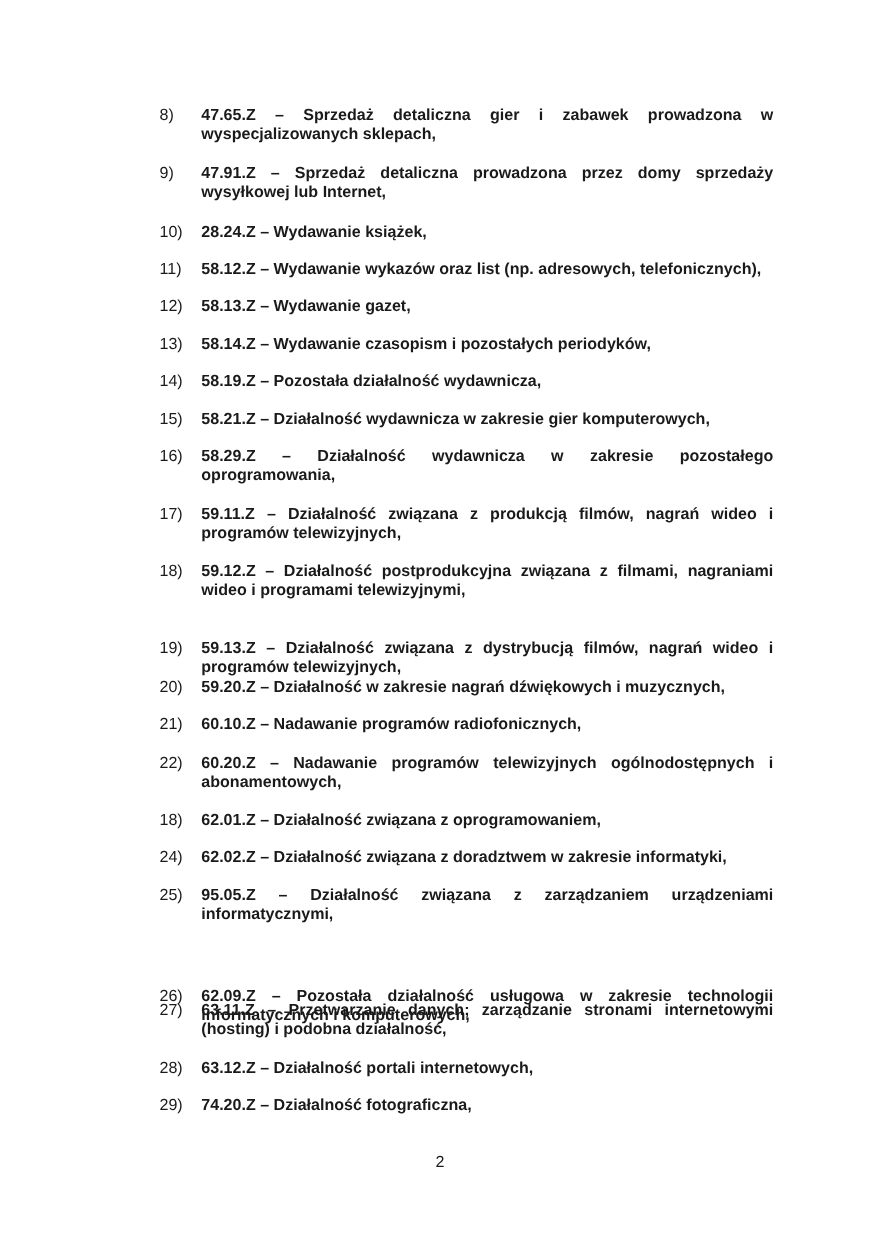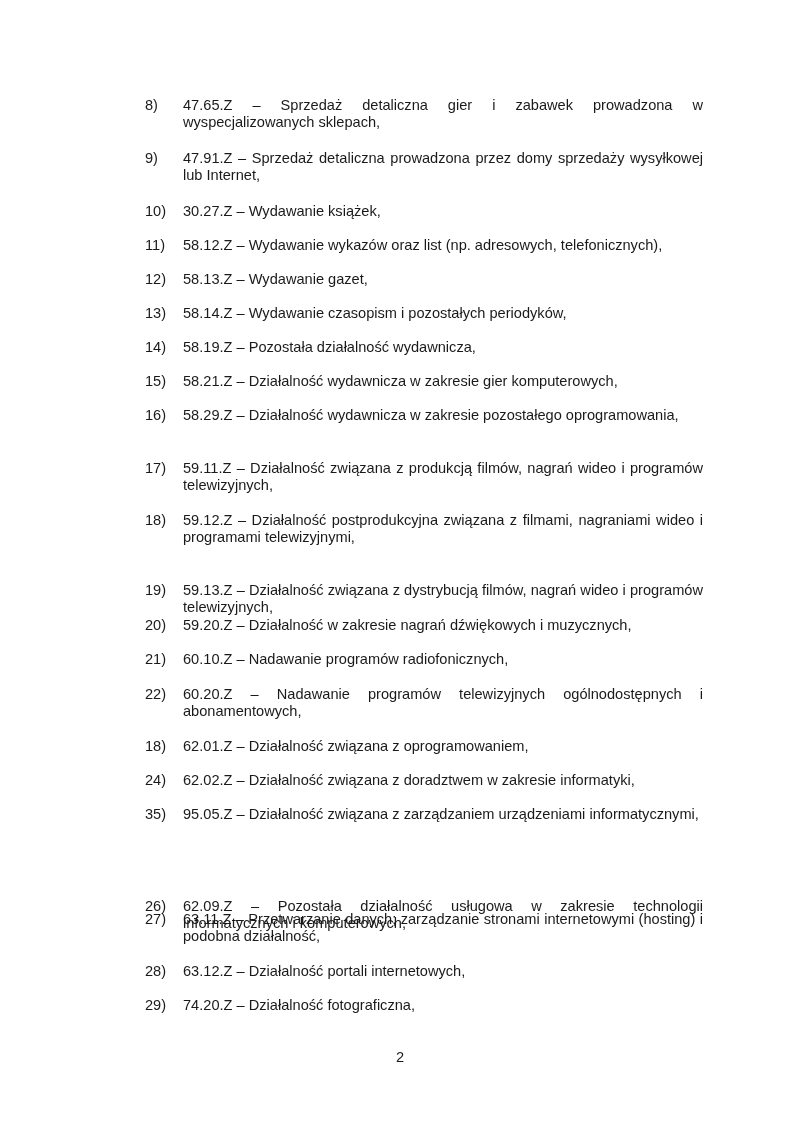--- a/index.html
+++ b/index.html
@@ -2,39 +2,39 @@
 <html><head>
 <meta charset="utf-8">
 <style>
   html, body { margin: 0; padding: 0; background: #ffffff; }
   body { width: 800px; height: 1131px; position: relative; overflow: hidden;
          font-family: "Liberation Sans", "DejaVu Sans", sans-serif; color: #1a1a1a; }
   .page { position: absolute; left: 0; top: 0; width: 800px; height: 1131px; }
   .list { position: absolute; left: 145px; top: 0; width: 558px; }
   .item { position: absolute; left: 0; width: 558px; display: flex; font-size: 14.6px; line-height: 17px; }
   .num { width: 38px; flex: 0 0 38px; }
-  .text { flex: 1; text-align: justify; text-align-last: left; }
+  .text { flex: 1; text-align: justify; text-align-last: left; font-weight: bold; }
   .page-number { position: absolute; top: 1049px; left: 0; width: 800px; text-align: center; font-size: 14.6px; }
 </style>
 </head>
 <body>
 
 <div class="page">
   <div class="list">
     <div class="item" style="top:97px">
         <span class="num">8)</span>
         <span class="text">47.65.Z – Sprzedaż detaliczna gier i zabawek prowadzona w wyspecjalizowanych sklepach,</span>
       </div>
     <div class="item" style="top:150px">
         <span class="num">9)</span>
         <span class="text">47.91.Z – Sprzedaż detaliczna prowadzona przez domy sprzedaży wysyłkowej lub Internet,</span>
       </div>
     <div class="item" style="top:203px">
         <span class="num">10)</span>
-        <span class="text">30.27.Z – Wydawanie książek,</span>
+        <span class="text">28.24.Z – Wydawanie książek,</span>
       </div>
     <div class="item" style="top:237px">
         <span class="num">11)</span>
         <span class="text">58.12.Z – Wydawanie wykazów oraz list (np. adresowych, telefonicznych),</span>
       </div>
     <div class="item" style="top:271px">
         <span class="num">12)</span>
         <span class="text">58.13.Z – Wydawanie gazet,</span>
       </div>
     <div class="item" style="top:305px">
@@ -79,21 +79,21 @@
       </div>
     <div class="item" style="top:738px">
         <span class="num">18)</span>
         <span class="text">62.01.Z – Działalność związana z oprogramowaniem,</span>
       </div>
     <div class="item" style="top:772px">
         <span class="num">24)</span>
         <span class="text">62.02.Z – Działalność związana z doradztwem w zakresie informatyki,</span>
       </div>
     <div class="item" style="top:806px">
-        <span class="num">35)</span>
+        <span class="num">25)</span>
         <span class="text">95.05.Z – Działalność związana z zarządzaniem urządzeniami informatycznymi,</span>
       </div>
     <div class="item" style="top:898px">
         <span class="num">26)</span>
         <span class="text">62.09.Z – Pozostała działalność usługowa w zakresie technologii informatycznych i komputerowych,</span>
       </div>
     <div class="item" style="top:911px">
         <span class="num">27)</span>
         <span class="text">63.11.Z – Przetwarzanie danych; zarządzanie stronami internetowymi (hosting) i podobna działalność,</span>
       </div>

